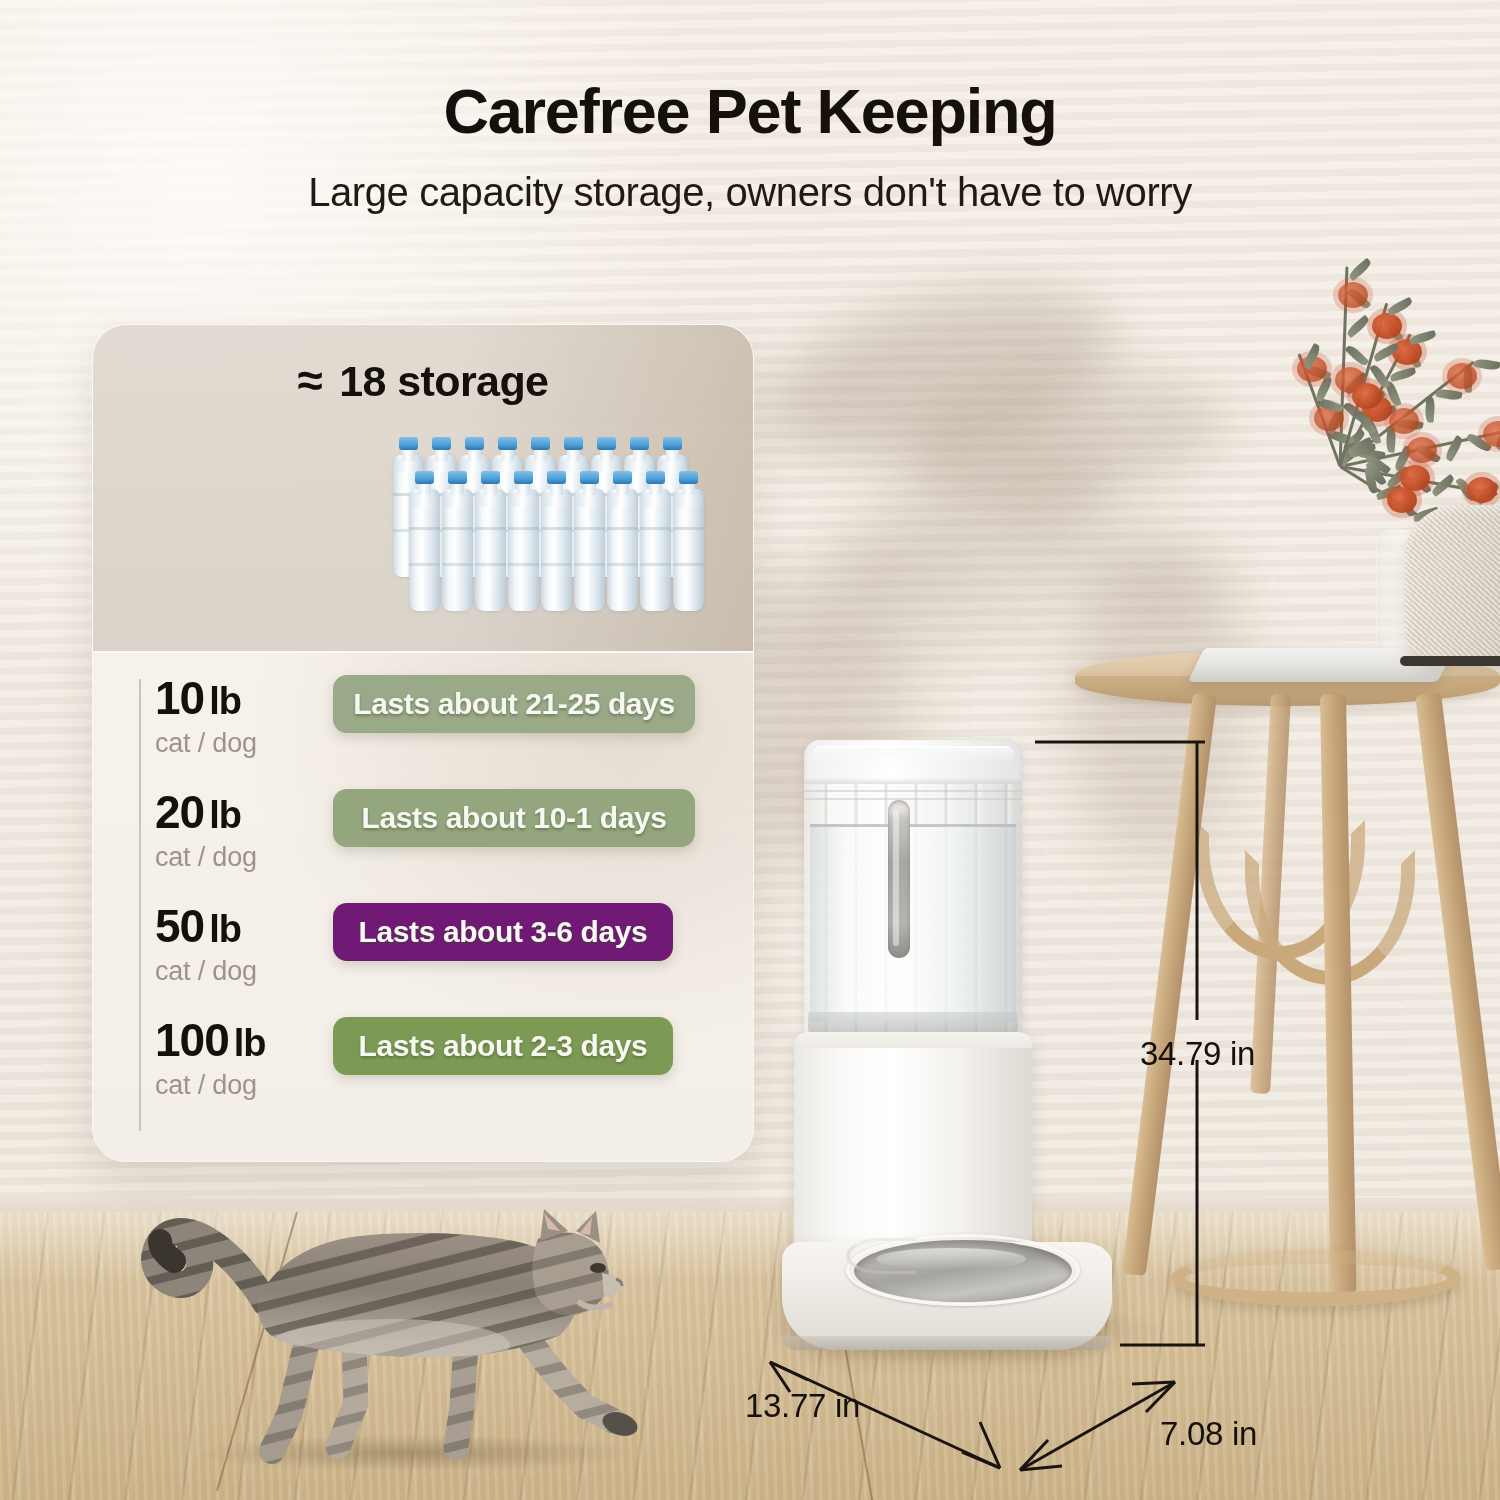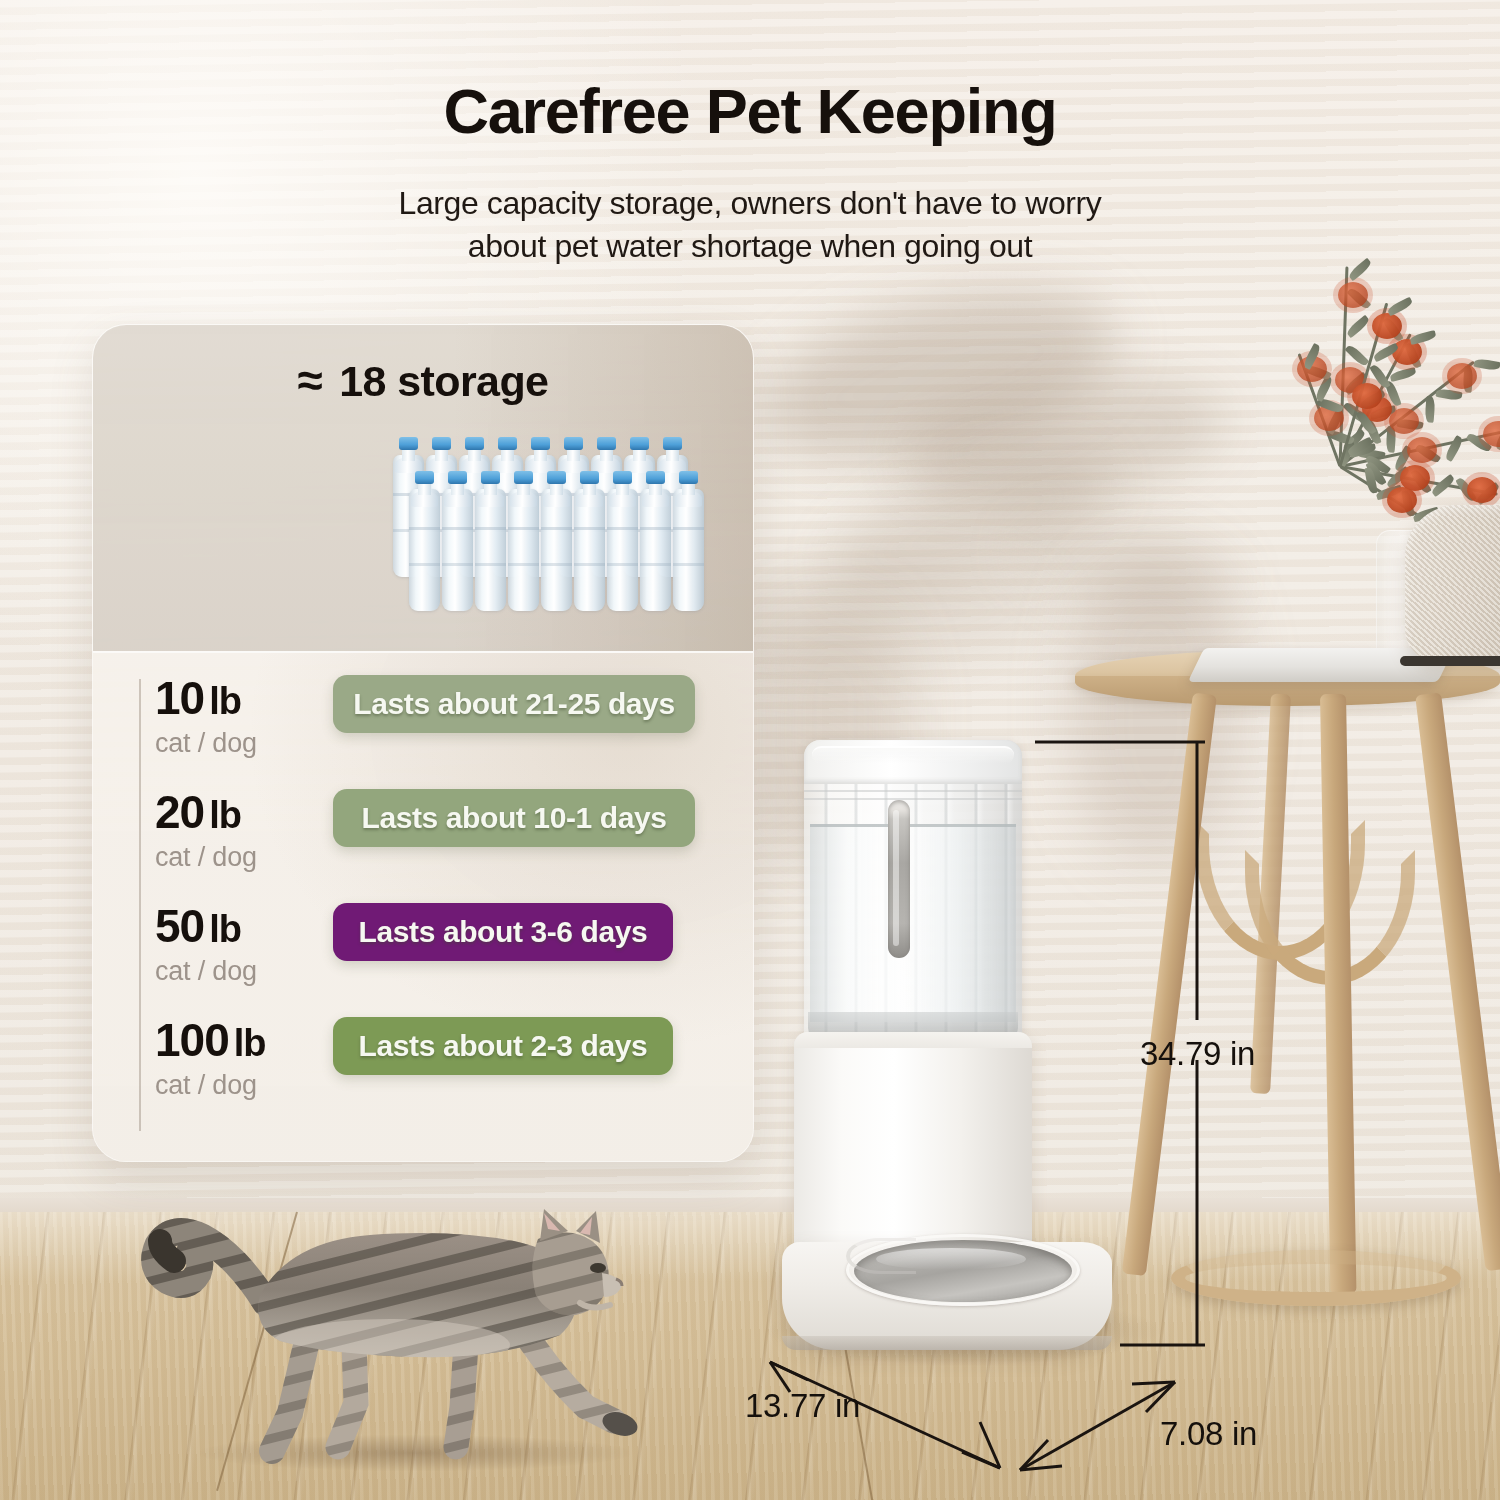--- a/index.html
+++ b/index.html
@@ -72,21 +72,21 @@
     background:linear-gradient(180deg,#e9e1d7,#e3d9cc);
   }
 
   
   .heading-wrap { position:absolute; left:0; top:78px; width:1500px; text-align:center; z-index:20; }
   .title {
     font-size:63px; font-weight:bold; color:#16100c; letter-spacing:-1.2px;
     line-height:1.05;
   }
   .subtitle {
-    margin-top:38px; font-size:32px; color:#201914; line-height:1.34;
+    margin-top:22px; font-size:40px; color:#201914; line-height:1.34;
     font-weight:400; letter-spacing:-0.4px;
   }
 
   
   .card {
     position:absolute; left:92px; top:324px; width:662px; height:838px;
     border-radius:34px; overflow:hidden; z-index:18;
     background:rgba(245,240,234,0.60);
     box-shadow:0 18px 44px rgba(120,100,82,.16), 0 1px 0 rgba(255,255,255,.8) inset;
     border:1px solid rgba(255,255,255,.55);
@@ -416,21 +416,20 @@
 
   <div class="floor"></div>
   <div class="floor-hl"></div>
   <div class="floor-seam seam-a"></div>
   <div class="floor-seam seam-b"></div>
 
   <div class="heading-wrap">
     <div class="title">Carefree Pet Keeping</div>
     <div class="subtitle">
       <div>Large capacity storage, owners don't have to worry</div>
-      <div>about pet water shortage when going out</div>
     </div>
   </div>
 
   <div class="side-table">
     <div class="tabletop"></div>
     <div class="tabletop-edge"></div>
     <div class="leg leg-b"></div>
     <div class="brace brace-1"></div>
     <div class="brace brace-2"></div>
     <div class="leg leg-l"></div>

